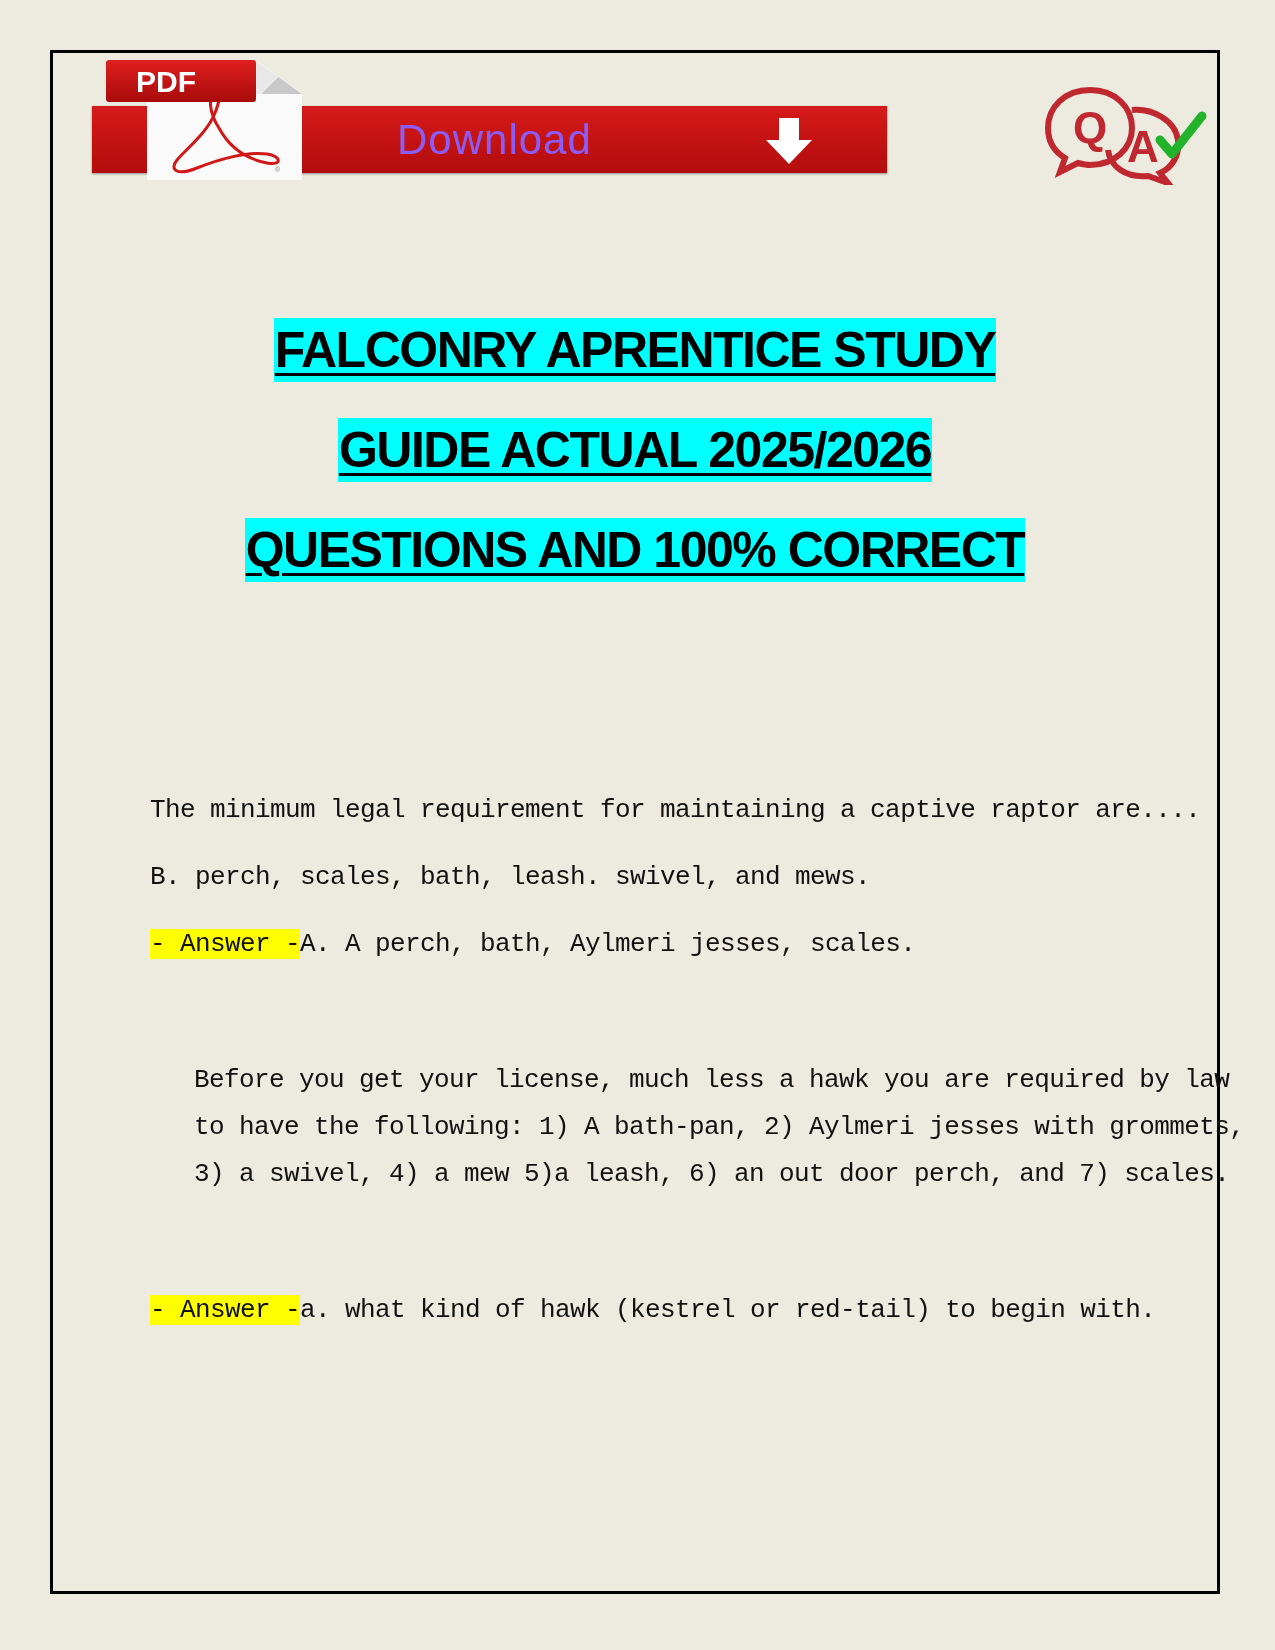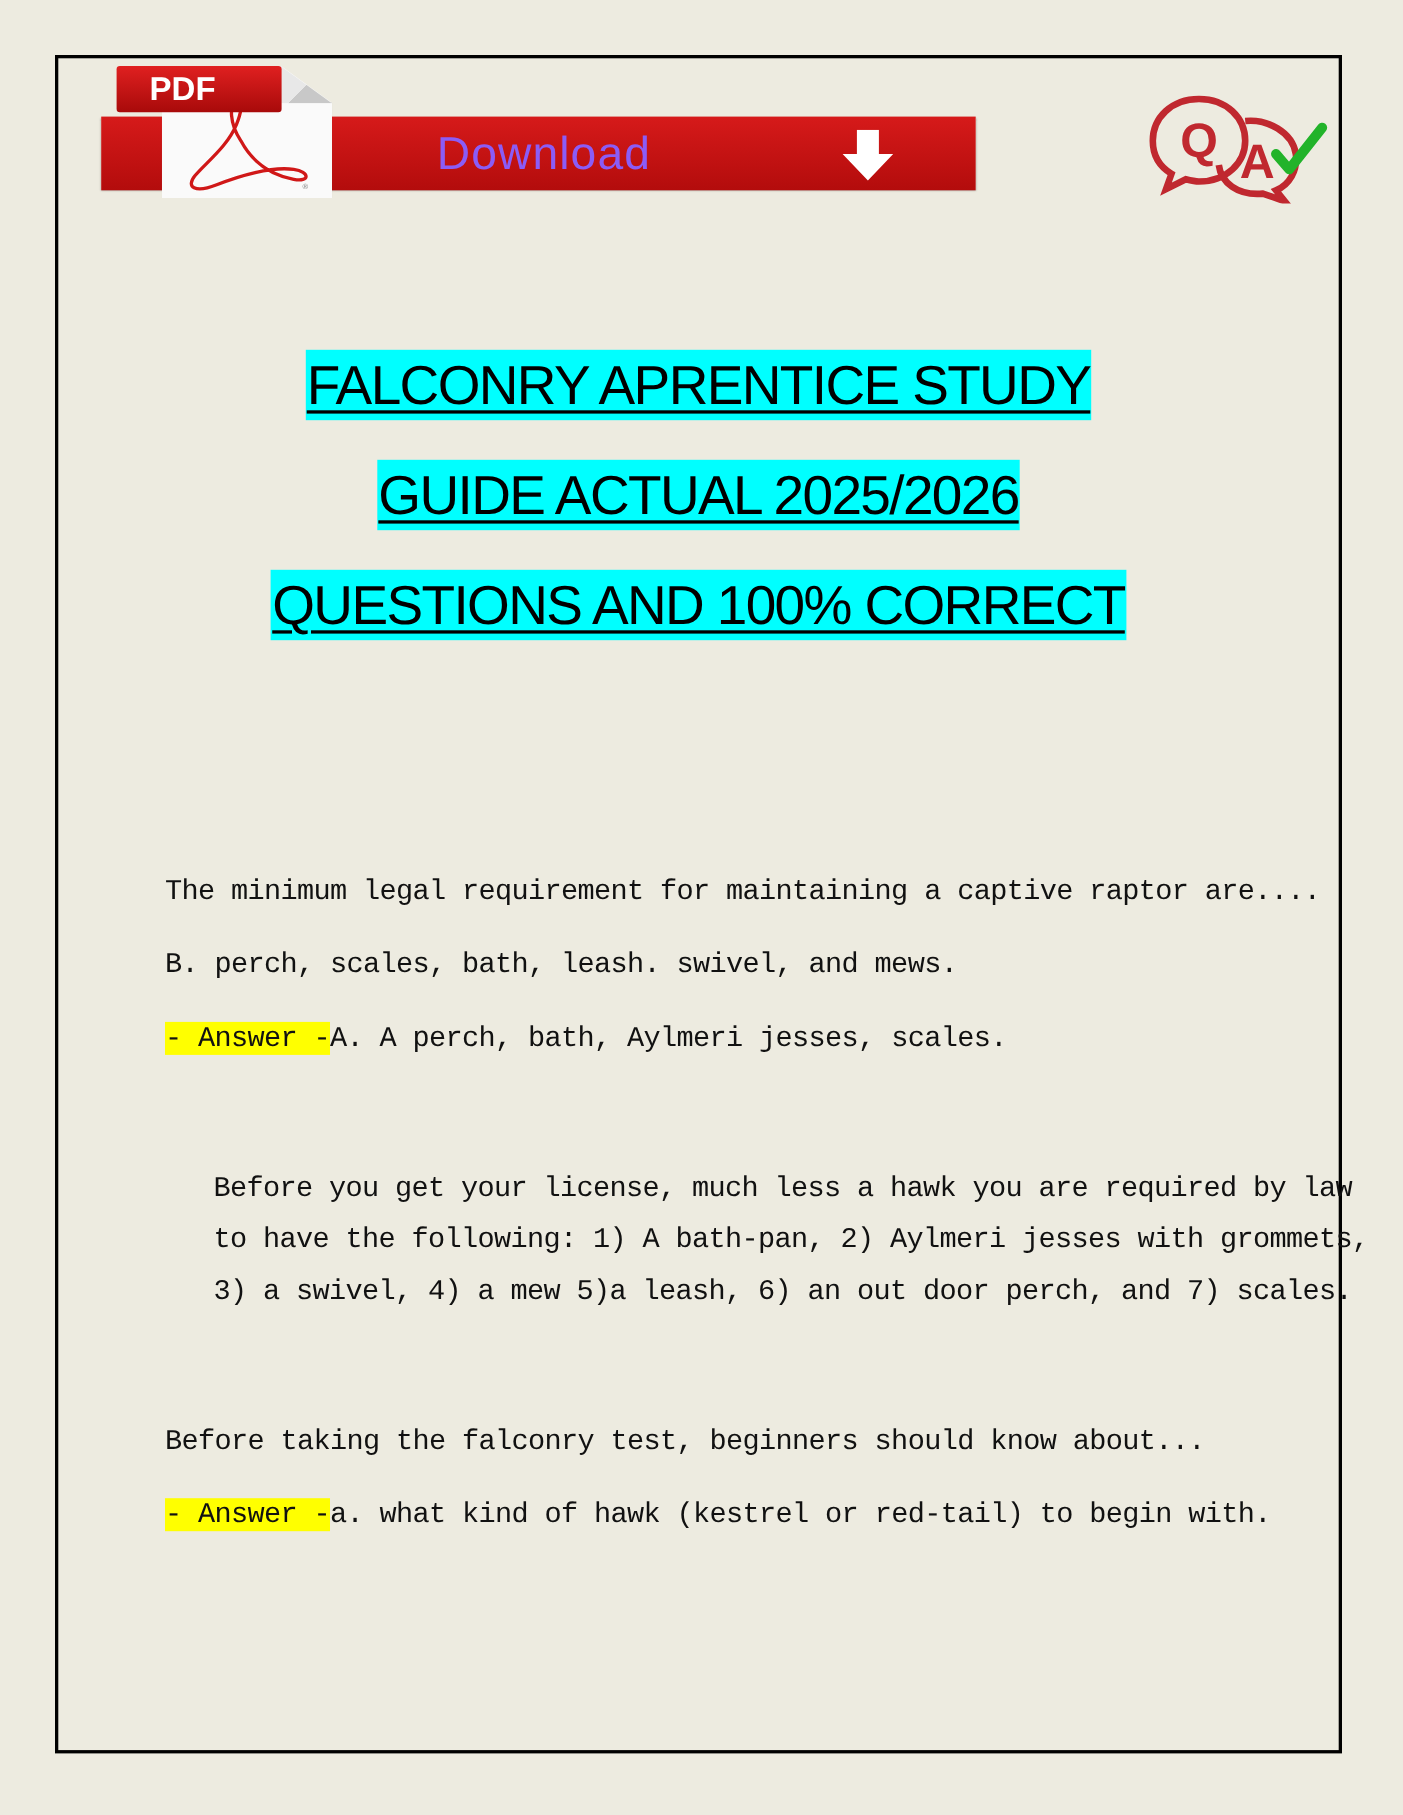--- a/index.html
+++ b/index.html
@@ -94,21 +94,21 @@
   }
   .title-line {
     display: block;
     margin: 0 auto;
     height: 100px;
     line-height: 100px;
   }
   .title-line span {
     background: #00ffff;
     color: #000;
-    font-weight: normal;
+    font-weight: bold;
     font-size: 50px;
     text-decoration: underline;
     text-decoration-thickness: 3px;
     text-underline-offset: 6px;
     letter-spacing: -1.5px;
     padding: 4px 1px;
   }
   
   .body-text {
     position: absolute;
@@ -173,15 +173,14 @@
   <p><span class="answer-tag">- Answer -</span><span>A. A perch, bath, Aylmeri jesses, scales.</span></p>
 </div>
 
 <div class="body-text q2">
   <p>Before you get your license, much less a hawk you are required by law</p>
   <p>to have the following: 1) A bath-pan, 2) Aylmeri jesses with grommets,</p>
   <p>3) a swivel, 4) a mew 5)a leash, 6) an out door perch, and 7) scales.</p>
 </div>
 
 <div class="body-text q3">
-  <p>Before taking the falconry test, beginners should know about...</p>
   <p><span class="answer-tag">- Answer -</span><span>a. what kind of hawk (kestrel or red-tail) to begin with.</span></p>
 </div>
 
 </body></html>

